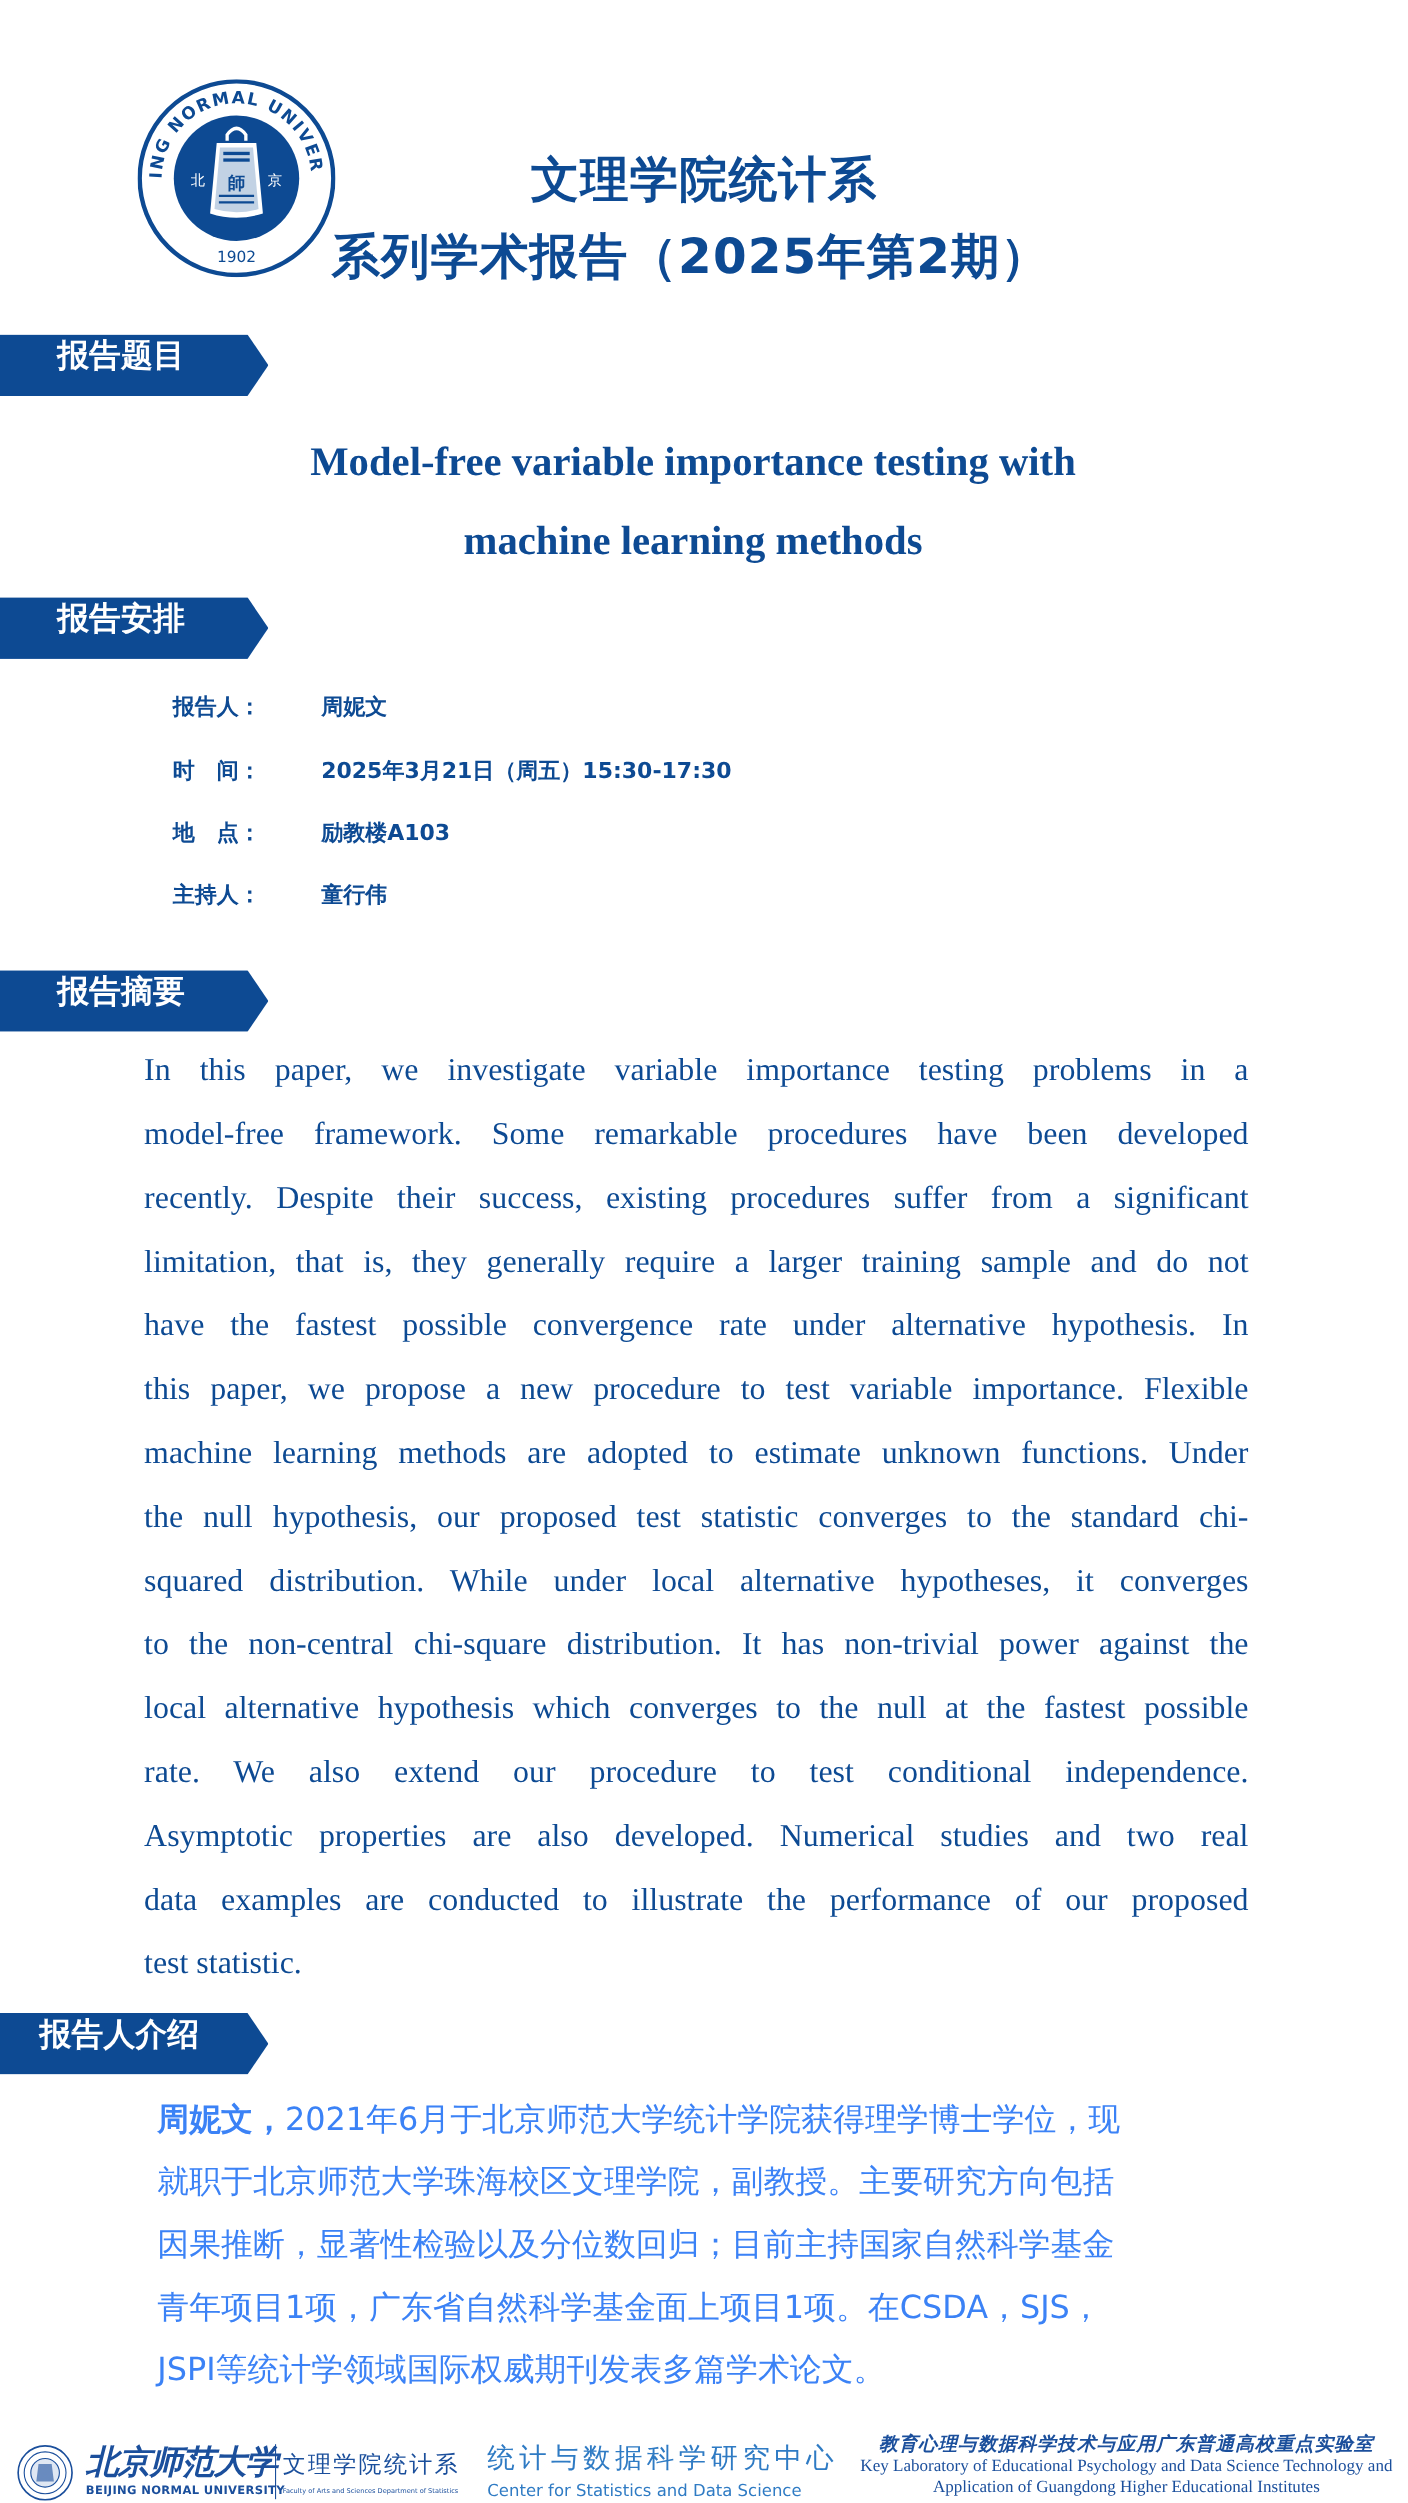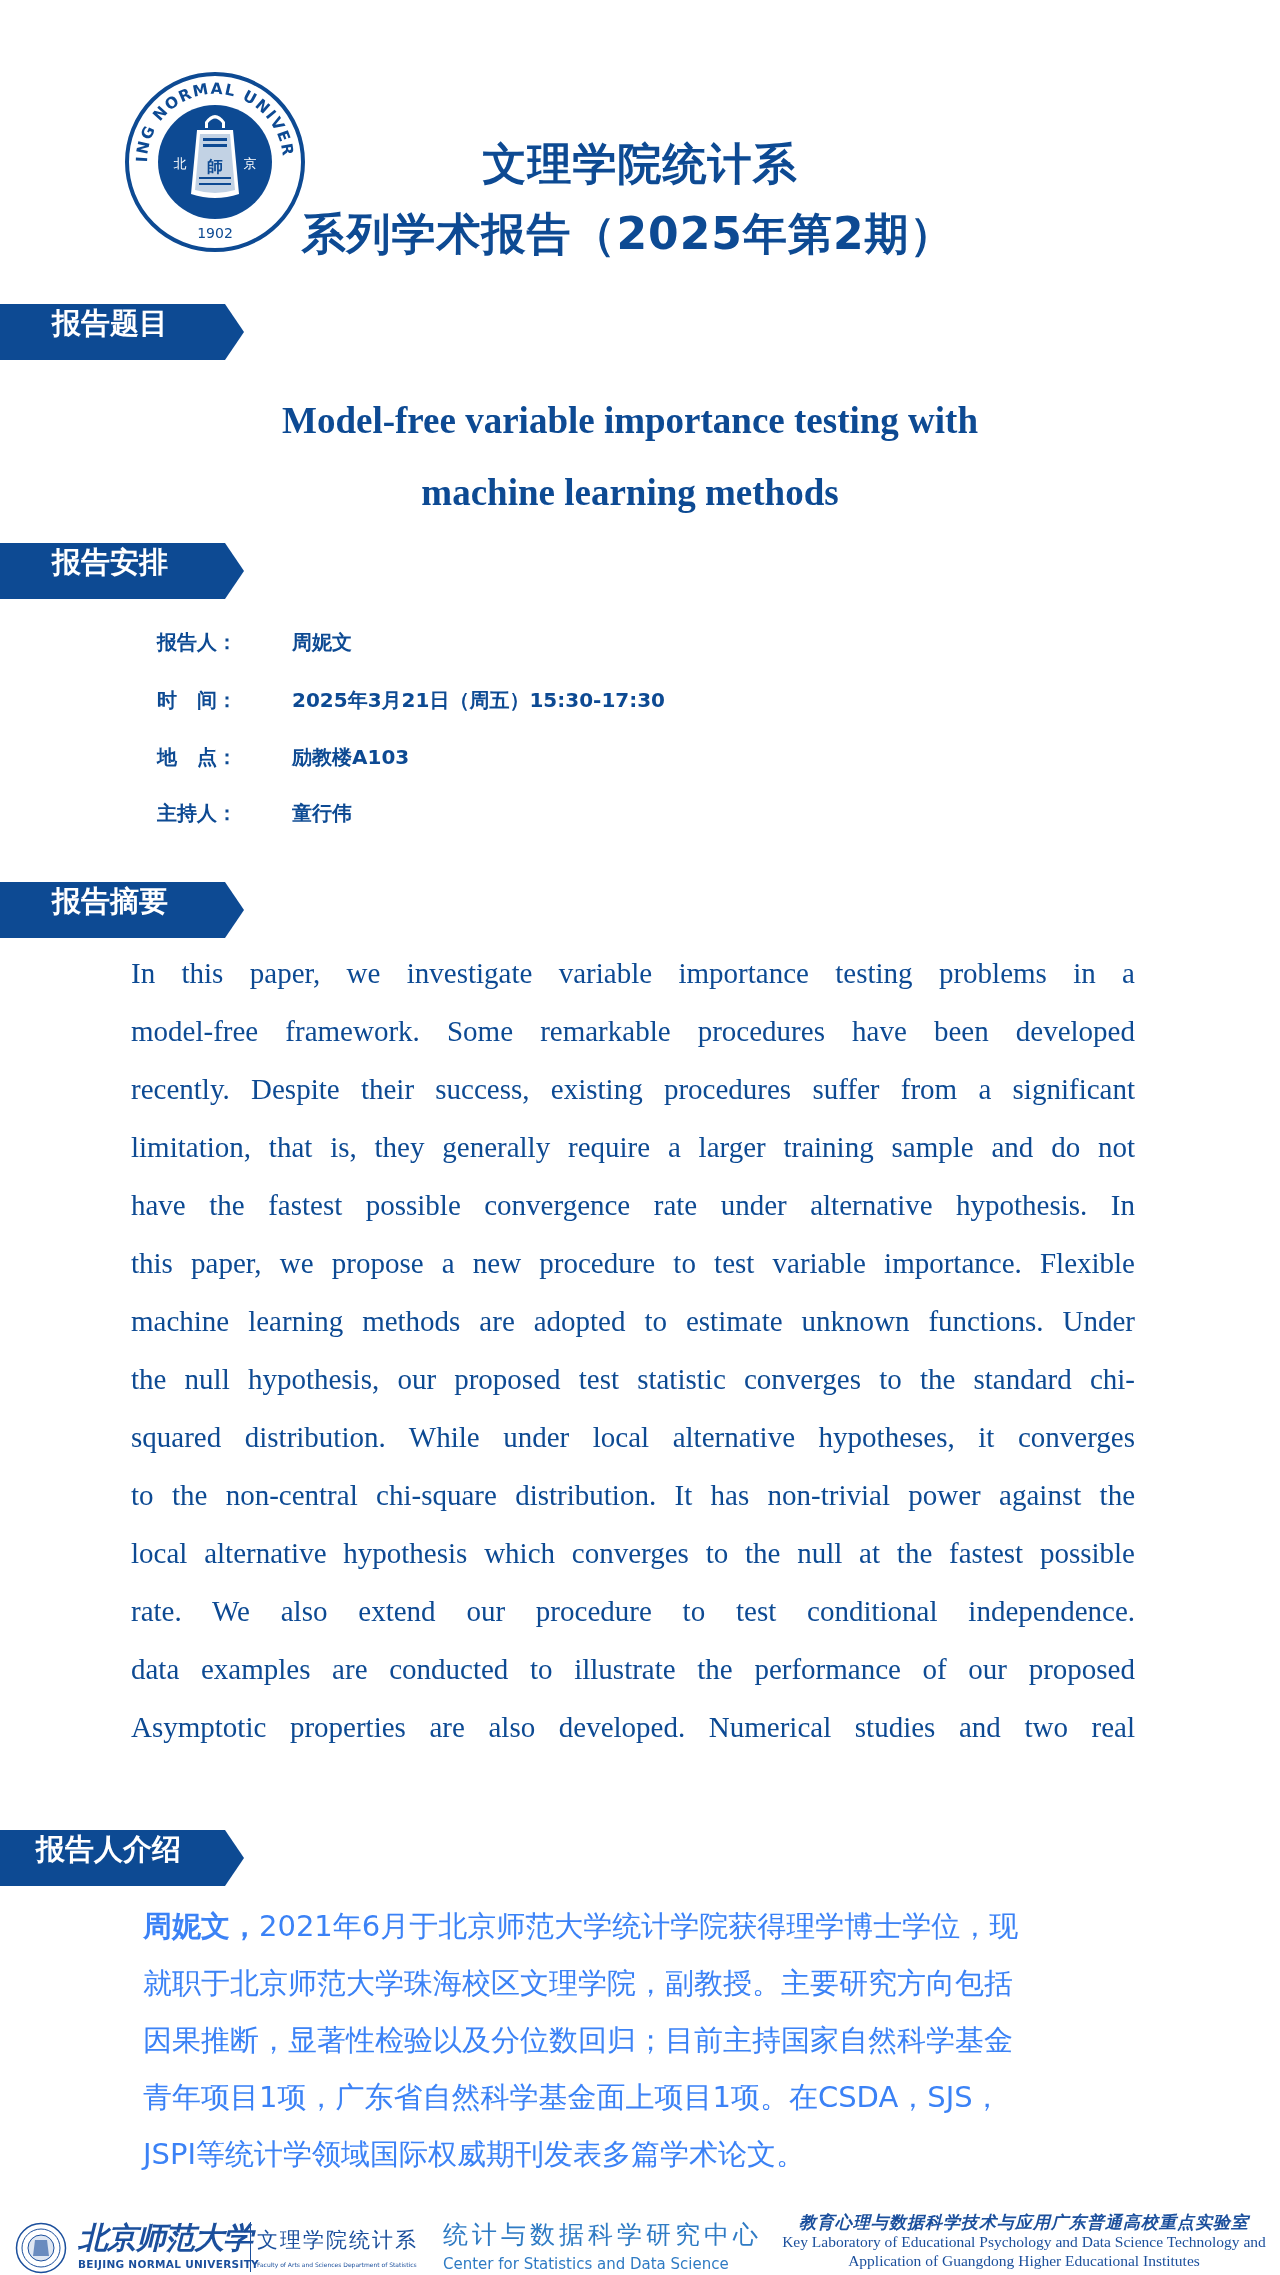--- a/index.html
+++ b/index.html
@@ -124,22 +124,23 @@
   <span class="ln">recently. Despite their success, existing procedures suffer from a significant</span>
   <span class="ln">limitation, that is, they generally require a larger training sample and do not</span>
   <span class="ln">have the fastest possible convergence rate under alternative hypothesis. In</span>
   <span class="ln">this paper, we propose a new procedure to test variable importance. Flexible</span>
   <span class="ln">machine learning methods are adopted to estimate unknown functions. Under</span>
   <span class="ln">the null hypothesis, our proposed test statistic converges to the standard chi-</span>
   <span class="ln">squared distribution. While under local alternative hypotheses, it converges</span>
   <span class="ln">to the non-central chi-square distribution. It has non-trivial power against the</span>
   <span class="ln">local alternative hypothesis which converges to the null at the fastest possible</span>
   <span class="ln">rate. We also extend our procedure to test conditional independence.</span>
+  <span class="ln">Asymptotic properties are also developed. Numerical studies and two real</span>
   <span class="ln">data examples are conducted to illustrate the performance of our proposed</span>
-  <span class="ln">Asymptotic properties are also developed. Numerical studies and two real</span>
+  <span class="ln last">test statistic.</span>
 </div>
 
 <div class="abs banner" style="top:1830px;">
   <span style="left:36px;">报告人介绍</span>
 </div>
 
 <div class="abs bio" style="top:1898px;">
   <span class="ln"><span class="name">周妮文，</span><span>2021年6月于北京师范大学统计学院获得理学博士学位，现</span></span>
   <span class="ln">就职于北京师范大学珠海校区文理学院，副教授。主要研究方向包括</span>
   <span class="ln">因果推断，显著性检验以及分位数回归；目前主持国家自然科学基金</span>

